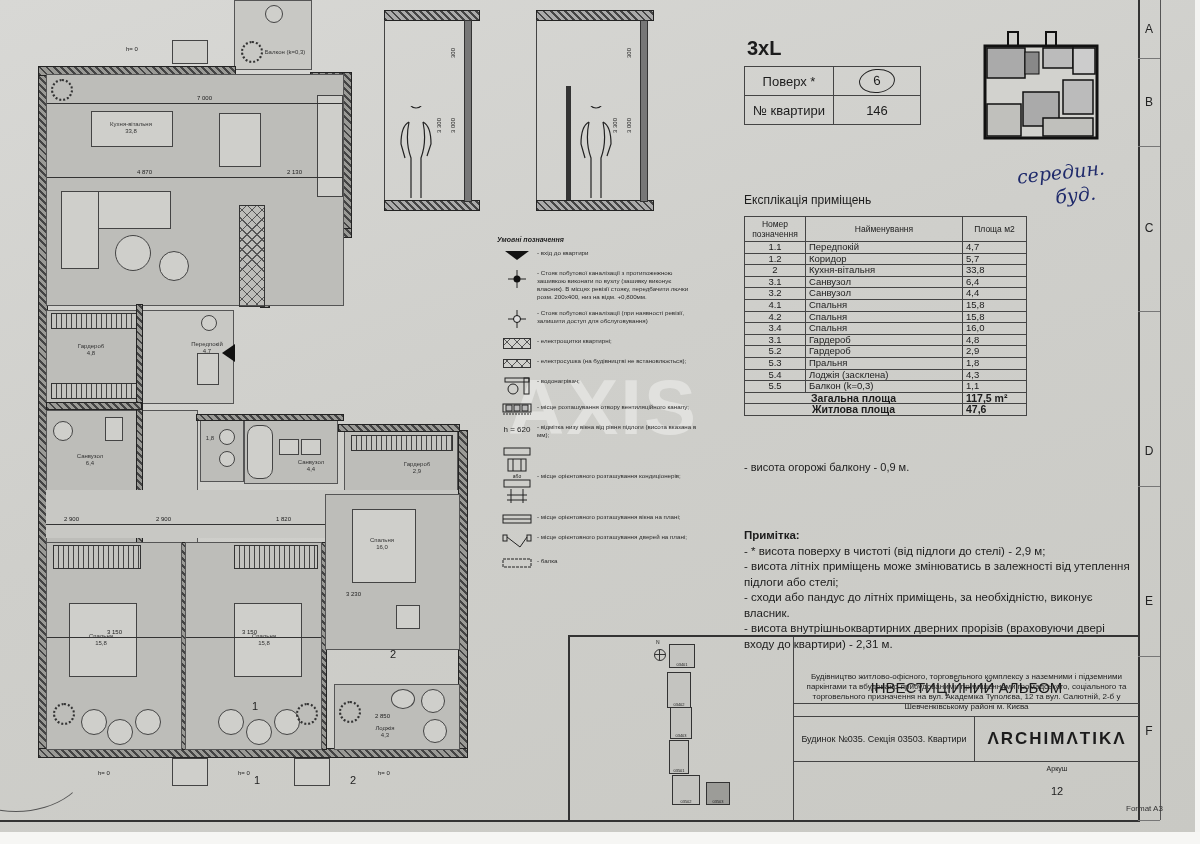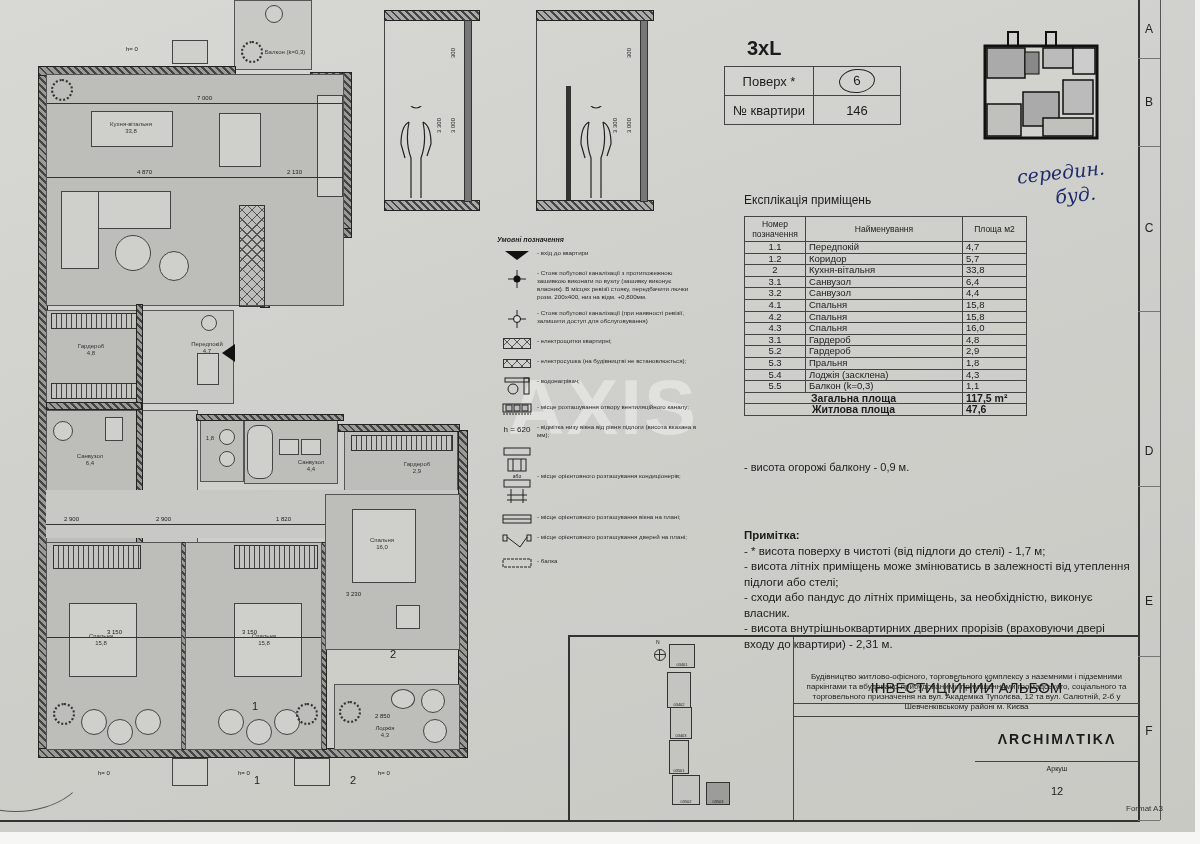--- a/index.html
+++ b/index.html
@@ -37,21 +37,21 @@
   .legend { position:absolute; left:497px; top:236px; width:200px; }
   .legend-title { font-size:7px; font-weight:bold; font-style:italic; margin-bottom:6px; }
   .legend-item { position:relative; display:flex; align-items:flex-start; margin-bottom:8px; }
   .legend-sym { width:40px; flex:0 0 40px; display:flex; justify-content:center; align-items:center; min-height:12px; font-size:8px; }
   .legend-text { font-size:6.2px; line-height:8px; color:#2a2a2a; }
   .watermark { position:absolute; left:508px; top:362px; font-size:78px; font-weight:bold; color:rgba(240,240,238,0.55); letter-spacing:2px; }
   .watermark-sub { position:absolute; left:520px; top:444px; font-size:30px; color:rgba(240,240,238,0.5); }
 
   
   .apt-type { position:absolute; left:747px; top:37px; font-size:20px; font-weight:bold; }
-  .info-table { position:absolute; left:724px; top:66px; border-collapse:collapse; font-size:13px;padding-left:25px; }
+  .info-table { position:absolute; left:744px; top:66px; border-collapse:collapse; font-size:13px;padding-left:25px; }
   .info-table td { border:1px solid #444; height:28px; padding:0 6px; text-align:center; }
   .info-table td.k { width:76px; }
   .info-table td.v { width:74px; }
   .circled { display:inline-block; border:1.5px solid #222; border-radius:50%; width:34px; height:22px; line-height:22px; transform:rotate(-6deg); }
   .keyplan { position:absolute; left:983px; top:30px; width:120px; height:110px; }
   .handwritten { position:absolute; left:1018px; top:160px; font-family:"DejaVu Serif", serif; font-style:italic; font-size:19px; color:#1f2a6b; line-height:24px; transform:rotate(-6deg); }
 
   
   .expl-title { position:absolute; left:744px; top:193px; font-size:12px; }
   .expl-table { position:absolute; left:744px; top:216px; border-collapse:collapse; font-size:9.5px; }
@@ -65,21 +65,21 @@
   .notes { position:absolute; left:744px; top:528px; width:390px; font-size:11.5px; line-height:15.5px; }
   .notes .nt { font-weight:bold; }
 
   
   .tb { position:absolute; left:568px; top:635px; width:570px; height:185px; border-top:2px solid #333; border-left:2px solid #333; }
   .tb .siteplan { position:absolute; left:0; top:0; width:223px; height:183px; border-right:1px solid #444; }
   .tb .row { position:absolute; left:224px; border-bottom:1px solid #444; }
   .tb-title { font-size:15px; text-align:center; }
   .tb-desc { font-size:8px; text-align:center; line-height:10px; }
   .tb-small { font-size:9px; text-align:center; }
-  .logo { font-size:14px; font-weight:bold; letter-spacing:2px; text-align:center; }
+  .logo { font-size:17px; font-weight:bold; letter-spacing:2px; text-align:center; }
   .block-s { position:absolute; border:1px solid #333; background:#c4c4c0; font-size:4px; display:flex; align-items:flex-end; justify-content:center; }
   .compass { position:absolute; width:10px; height:10px; border:1px solid #333; border-radius:50%; }
   .compass::before { content:""; position:absolute; left:4px; top:0; width:1px; height:10px; background:#333; }
   .compass::after { content:""; position:absolute; left:0; top:4px; width:10px; height:1px; background:#333; }
   .arc { position:absolute; left:-60px; top:700px; width:150px; height:110px; border:1px solid #555; border-radius:50%; border-top-color:transparent; border-right-color:transparent; }
 </style>
 </head>
 <body>
 
 <div class="sheet">
@@ -453,21 +453,21 @@
           <td class="num">4.1</td>
           <td class="name">Спальня</td>
           <td class="area">15,8</td>
         </tr>
         <tr>
           <td class="num">4.2</td>
           <td class="name">Спальня</td>
           <td class="area">15,8</td>
         </tr>
         <tr>
-          <td class="num">4.3</td>
+          <td class="num">3.4</td>
           <td class="name">Спальня</td>
           <td class="area">16,0</td>
         </tr>
         <tr>
           <td class="num">3.1</td>
           <td class="name">Гардероб</td>
           <td class="area">4,8</td>
         </tr>
         <tr>
           <td class="num">5.2</td>
@@ -498,37 +498,38 @@
       <tr class="total">
         <td colspan="2" style="text-align:center;">Житлова площа</td>
         <td>47,6</td>
       </tr>
     </tfoot>
   </table>
   <div class="rail-note">- висота огорожі балкону - 0,9 м.</div>
 
   <div class="notes">
     <div class="nt">Примітка:</div>
-    <div>- * висота поверху в чистоті (від підлоги до стелі) - 1,7 м;</div>
+    <div>- * висота поверху в чистоті (від підлоги до стелі) - 2,9 м;</div>
     <div>- висота літніх приміщень може змінюватись в залежності від утеплення підлоги або стелі;</div>
     <div>- сходи або пандус до літніх приміщень, за необхідністю, виконує власник.</div>
     <div>- висота внутрішньоквартирних дверних прорізів (враховуючи двері входу до квартири) - 2,31 м.</div>
   </div>
 
   <div class="tb">
     <div class="siteplan">
       <div class="compass" style="left:84px;top:12px;"></div>
       <div style="position:absolute;left:86px;top:2px;font-size:5px;">N</div>
       <div class="block-s" style="left:99px;top:7px;width:24px;height:22px;">03401</div>
       <div class="block-s" style="left:97px;top:35px;width:22px;height:34px;">03402</div>
       <div class="block-s" style="left:100px;top:70px;width:20px;height:30px;">03403</div>
       <div class="block-s" style="left:99px;top:103px;width:18px;height:32px;">03501</div>
       <div class="block-s" style="left:102px;top:138px;width:26px;height:28px;">03502</div>
       <div class="block-s" style="left:136px;top:145px;width:22px;height:21px;background:#9c9c98;">03503</div>
     </div>
     <div class="row tb-title" style="top:0;width:345px;height:30px;line-height:30px;margin-top:36px;">ІНВЕСТИЦІЙНИЙ АЛЬБОМ</div>
     <div class="row tb-desc" style="top:31px;width:335px;height:44px;padding:4px 5px 0;">Будівництво житлово-офісного, торговельного комплексу з наземними і підземними паркінгами та вбудовано-прибудованими приміщеннями громадського, соціального та торговельного призначення на вул. Академіка Туполєва, 12 та вул. Салютній, 2-б у Шевченківському районі м. Києва</div>
+    <div class="row tb-small" style="top:80px;width:180px;height:44px;line-height:44px;border-right:1px solid #444;">Будинок №035. Секція 03503. Квартири</div>
     <div class="row logo" style="top:80px;left:405px;width:164px;height:44px;line-height:44px;">ΛRCHIMΛTIKΛ</div>
     <div style="position:absolute;left:405px;top:128px;width:164px;font-size:7px;text-align:center;">Аркуш</div>
     <div style="position:absolute;left:405px;top:148px;width:164px;font-size:11px;text-align:center;">12</div>
   </div>
 </div>
 <div class="sheet-edge"></div>
 
 </body></html>

